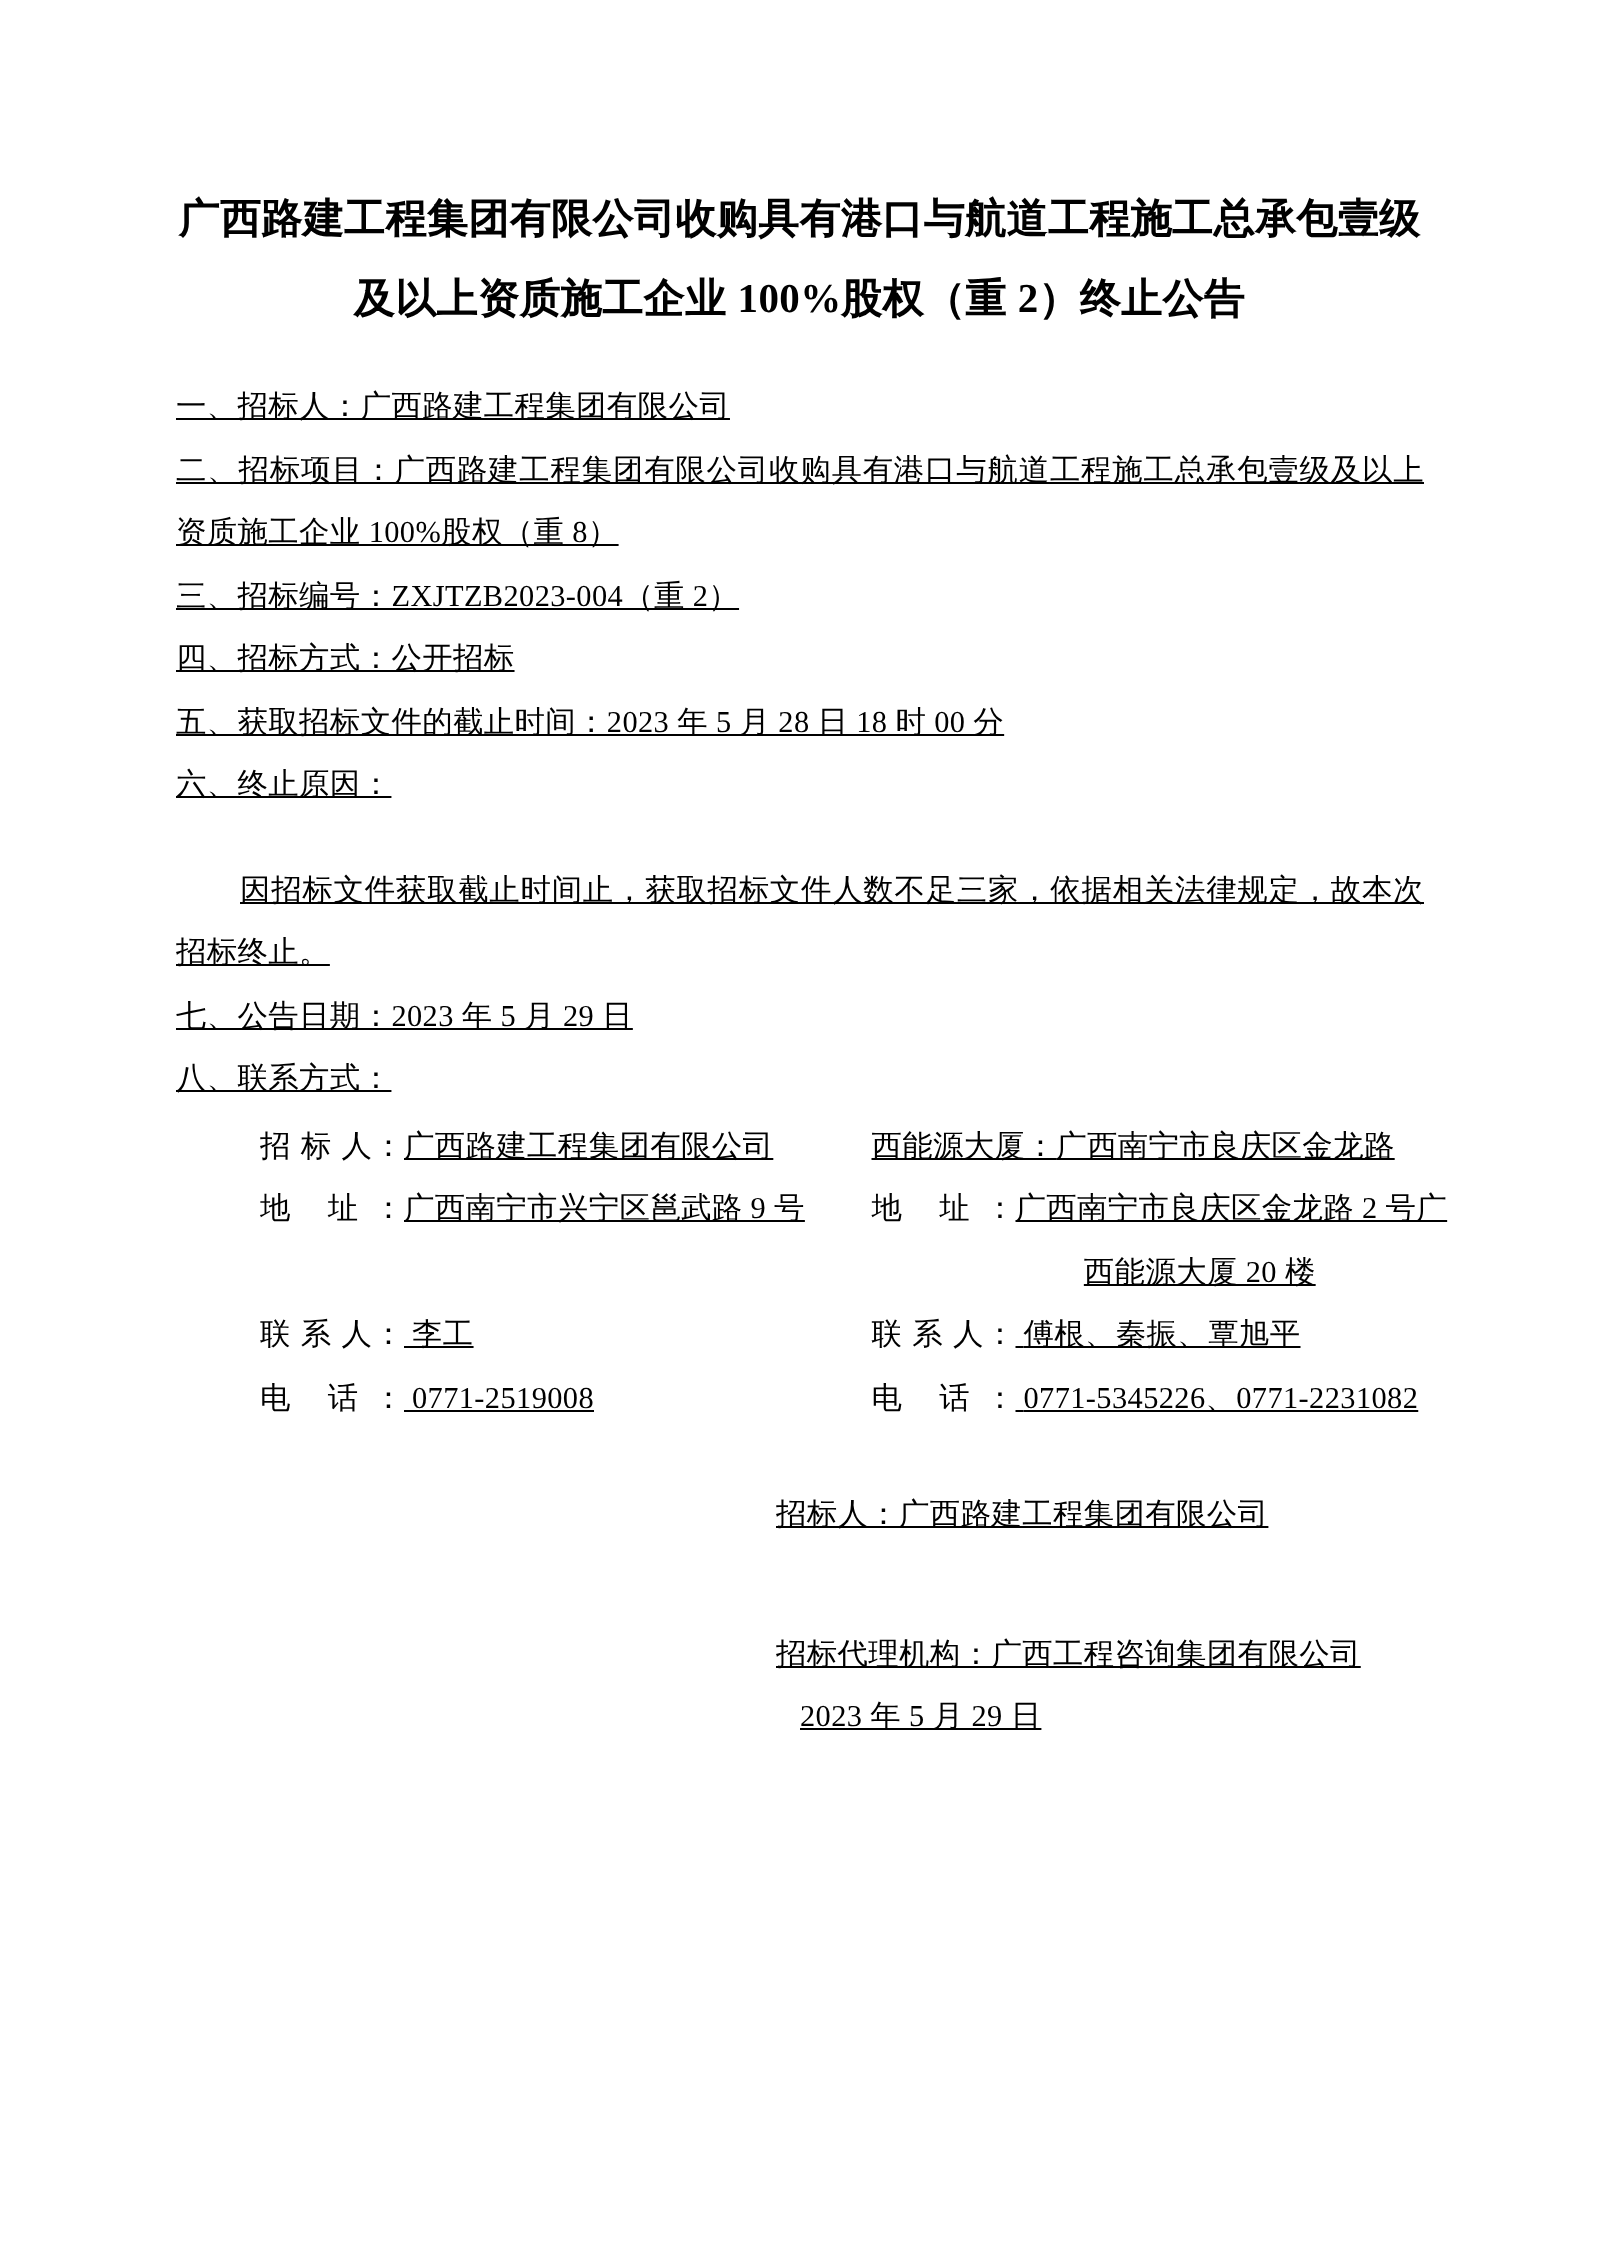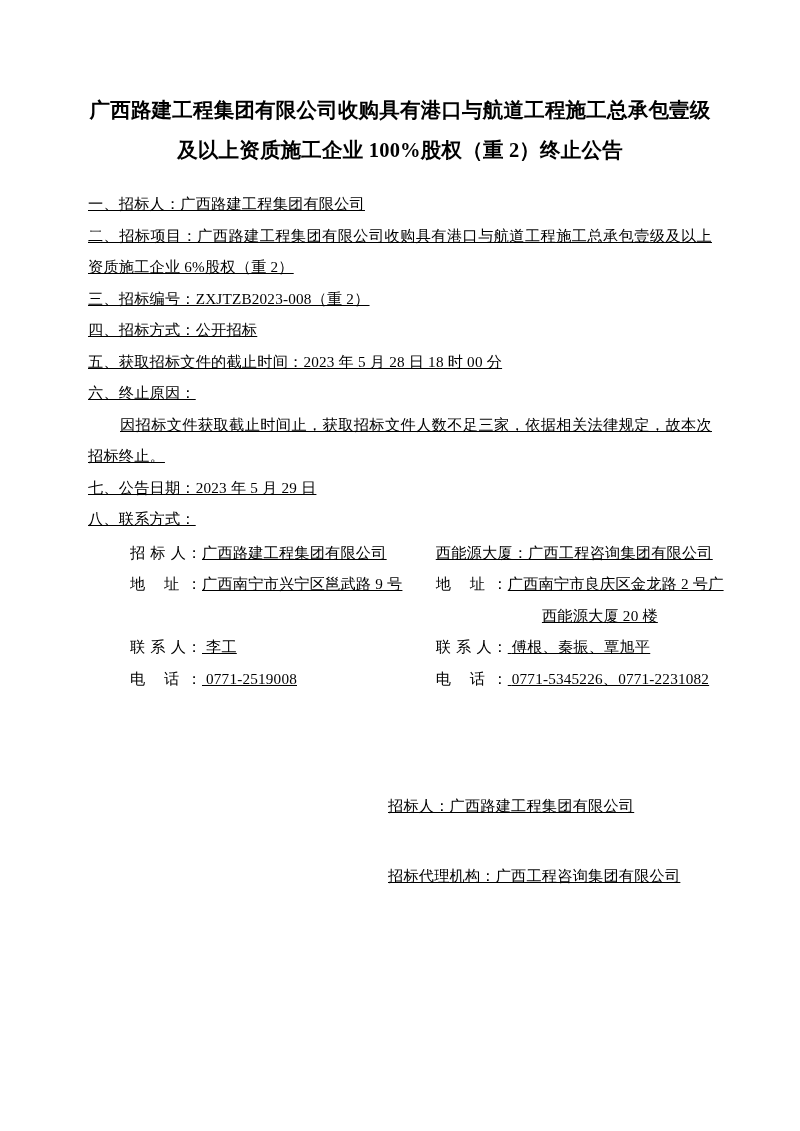--- a/index.html
+++ b/index.html
@@ -37,20 +37,21 @@
     line-height: 31.5px;
     letter-spacing: 0.2px;
     text-decoration: underline;
   }
   .para {
     margin: 0;
     text-align: justify;
   }
   .para.indent2 {
     text-indent: 32px;
+    margin-top: 21px;
   }
   .contact-table {
     width: 100%;
     border-collapse: collapse;
     margin-top: 2px;
     margin-left: 42px;
   }
   .contact-table td {
     font-size: 15.2px;
     line-height: 31.5px;
@@ -69,21 +70,21 @@
     min-width: 72px;
     text-align: justify;
     text-align-last: justify;
   }
   .addr-second {
     display: block;
     text-align: center;
     margin-left: 10px;
   }
   .signoff {
-    margin-top: 96px;
+    margin-top: 27px;
     font-size: 15.2px;
     line-height: 31.5px;
   }
   .signoff .row {
     padding-left: 300px;
   }
   .signoff .row2 {
     margin-top: 38px;
     padding-left: 300px;
   }
@@ -98,37 +99,37 @@
 <div class="page">
 
   <h1 class="doc-title">
     <span class="line1">广西路建工程集团有限公司收购具有港口与航道工程施工总承包壹级</span>
     <span class="line2">及以上资质施工企业 100%股权（重 2）终止公告</span>
   </h1>
 
   <div class="body-block">
 
     <p class="para">一、招标人：广西路建工程集团有限公司</p>
-    <p class="para">二、招标项目：广西路建工程集团有限公司收购具有港口与航道工程施工总承包壹级及以上资质施工企业 6%股权（重 2）</p>
-    <p class="para">三、招标编号：ZXJTZB2023-008（重 2）</p>
+    <p class="para">二、招标项目：广西路建工程集团有限公司收购具有港口与航道工程施工总承包壹级及以上资质施工企业 100%股权（重 8）</p>
+    <p class="para">三、招标编号：ZXJTZB2023-004（重 2）</p>
     <p class="para">四、招标方式：公开招标</p>
     <p class="para">五、获取招标文件的截止时间：2023 年 5 月 28 日 18 时 00 分</p>
     <p class="para">六、终止原因：</p>
     <p class="para indent2">因招标文件获取截止时间止，获取招标文件人数不足三家，依据相关法律规定，故本次招标终止。</p>
     <p class="para">七、公告日期：2023 年 5 月 29 日</p>
     <p class="para">八、联系方式：</p>
 
     <table class="contact-table">
       <tbody>
           <tr>
         <td class="col-left">
           <span class="lbl-spread">招 标 人：</span><span>广西路建工程集团有限公司</span>
         </td>
         <td class="col-right">
-          <span>西能源大厦：</span><span>广西工程咨询集团有限公司</span>
+          <span>西能源大厦：</span><span>广西南宁市良庆区金龙路</span>
         </td>
       </tr>
       <tr>
         <td class="col-left">
           <span class="lbl-spread">地       址：</span><span>广西南宁市兴宁区邕武路 9 号</span>
         </td>
         <td class="col-right">
           <span class="lbl-spread">地       址：</span><span>广西南宁市良庆区金龙路 2 号广</span>
           <span class="addr-second">西能源大厦 20 楼</span>
         </td>
@@ -148,16 +149,17 @@
         <td class="col-right">
           <span class="lbl-spread">电      话：</span>&nbsp;<span class="nowrap">0771-5345226、0771-2231082</span>
         </td>
       </tr>
     </tbody>
       </table>
 
     <div class="signoff">
       <div class="row">招标人：广西路建工程集团有限公司</div>
       <div class="row2">招标代理机构：广西工程咨询集团有限公司</div>
+      <div class="row3">2023 年 5 月 29 日</div>
     </div>
 
   </div>
 </div>
 
 </body></html>

